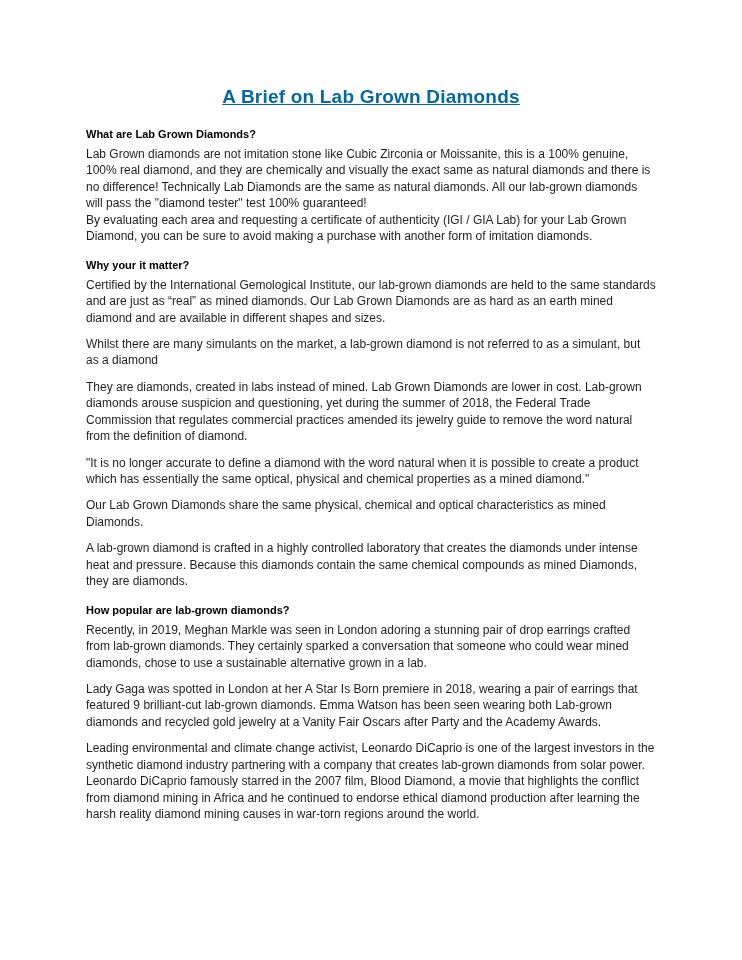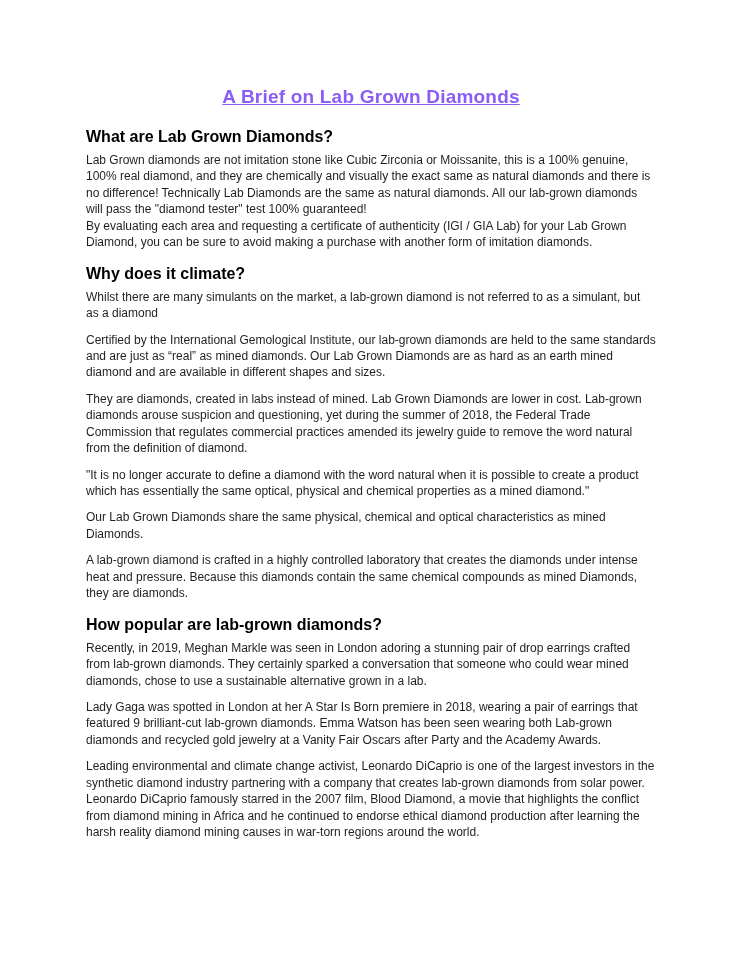--- a/index.html
+++ b/index.html
@@ -15,26 +15,26 @@
     box-sizing: border-box;
     padding: 86px 86px 60px 86px;
     font-family: "Liberation Sans", sans-serif;
     color: #1f1f1f;
   }
   .doc-title {
     text-align: center;
     font-size: 19px;
     font-weight: bold;
     text-decoration: underline;
-    color: #8b5cf6;
+    color: #0369a1;
     margin: 0 0 20px 0;
     letter-spacing: 0.2px;
   }
   .section-heading {
-    font-size: 16px;
+    font-size: 11px;
     font-weight: bold;
     color: #000000;
     margin: 14px 0 6px 0;
   }
   .paragraph {
     font-size: 12px;
     line-height: 1.37;
     margin: 0 0 10px 0;
     white-space: pre-line;
     color: #1f1f1f;
@@ -48,23 +48,23 @@
 
   <h1 class="doc-title">A Brief on Lab Grown Diamonds</h1>
 
   <div class="section">
     <h2 class="section-heading">What are Lab Grown Diamonds?</h2>
     <p class="paragraph">Lab Grown diamonds are not imitation stone like Cubic Zirconia or Moissanite, this is a 100% genuine, 100% real diamond, and they are chemically and visually the exact same as natural diamonds and there is no difference! Technically Lab Diamonds are the same as natural diamonds. All our lab-grown diamonds will pass the "diamond tester" test 100% guaranteed!
 By evaluating each area and requesting a certificate of authenticity (IGI / GIA Lab) for your Lab Grown Diamond, you can be sure to avoid making a purchase with another form of imitation diamonds.</p>
   </div>
 
   <div class="section">
-    <h2 class="section-heading">Why does it climate?</h2>
+    <h2 class="section-heading">Why your it matter?</h2>
+    <p class="paragraph">Certified by the International Gemological Institute, our lab-grown diamonds are held to the same standards and are just as “real” as mined diamonds. Our Lab Grown Diamonds are as hard as an earth mined diamond and are available in different shapes and sizes.</p>
     <p class="paragraph">Whilst there are many simulants on the market, a lab-grown diamond is not referred to as a simulant, but as a diamond</p>
-    <p class="paragraph">Certified by the International Gemological Institute, our lab-grown diamonds are held to the same standards and are just as “real” as mined diamonds. Our Lab Grown Diamonds are as hard as an earth mined diamond and are available in different shapes and sizes.</p>
   </div>
 
   <div class="section">
     <p class="paragraph">They are diamonds, created in labs instead of mined. Lab Grown Diamonds are lower in cost. Lab-grown diamonds arouse suspicion and questioning, yet during the summer of 2018, the Federal Trade Commission that regulates commercial practices amended its jewelry guide to remove the word natural from the definition of diamond.</p>
     <p class="paragraph">"It is no longer accurate to define a diamond with the word natural when it is possible to create a product which has essentially the same optical, physical and chemical properties as a mined diamond."</p>
     <p class="paragraph">Our Lab Grown Diamonds share the same physical, chemical and optical characteristics as mined Diamonds.</p>
   </div>
 
   <div class="section">
     <p class="paragraph">A lab-grown diamond is crafted in a highly controlled laboratory that creates the diamonds under intense heat and pressure. Because this diamonds contain the same chemical compounds as mined Diamonds, they are diamonds.</p>

